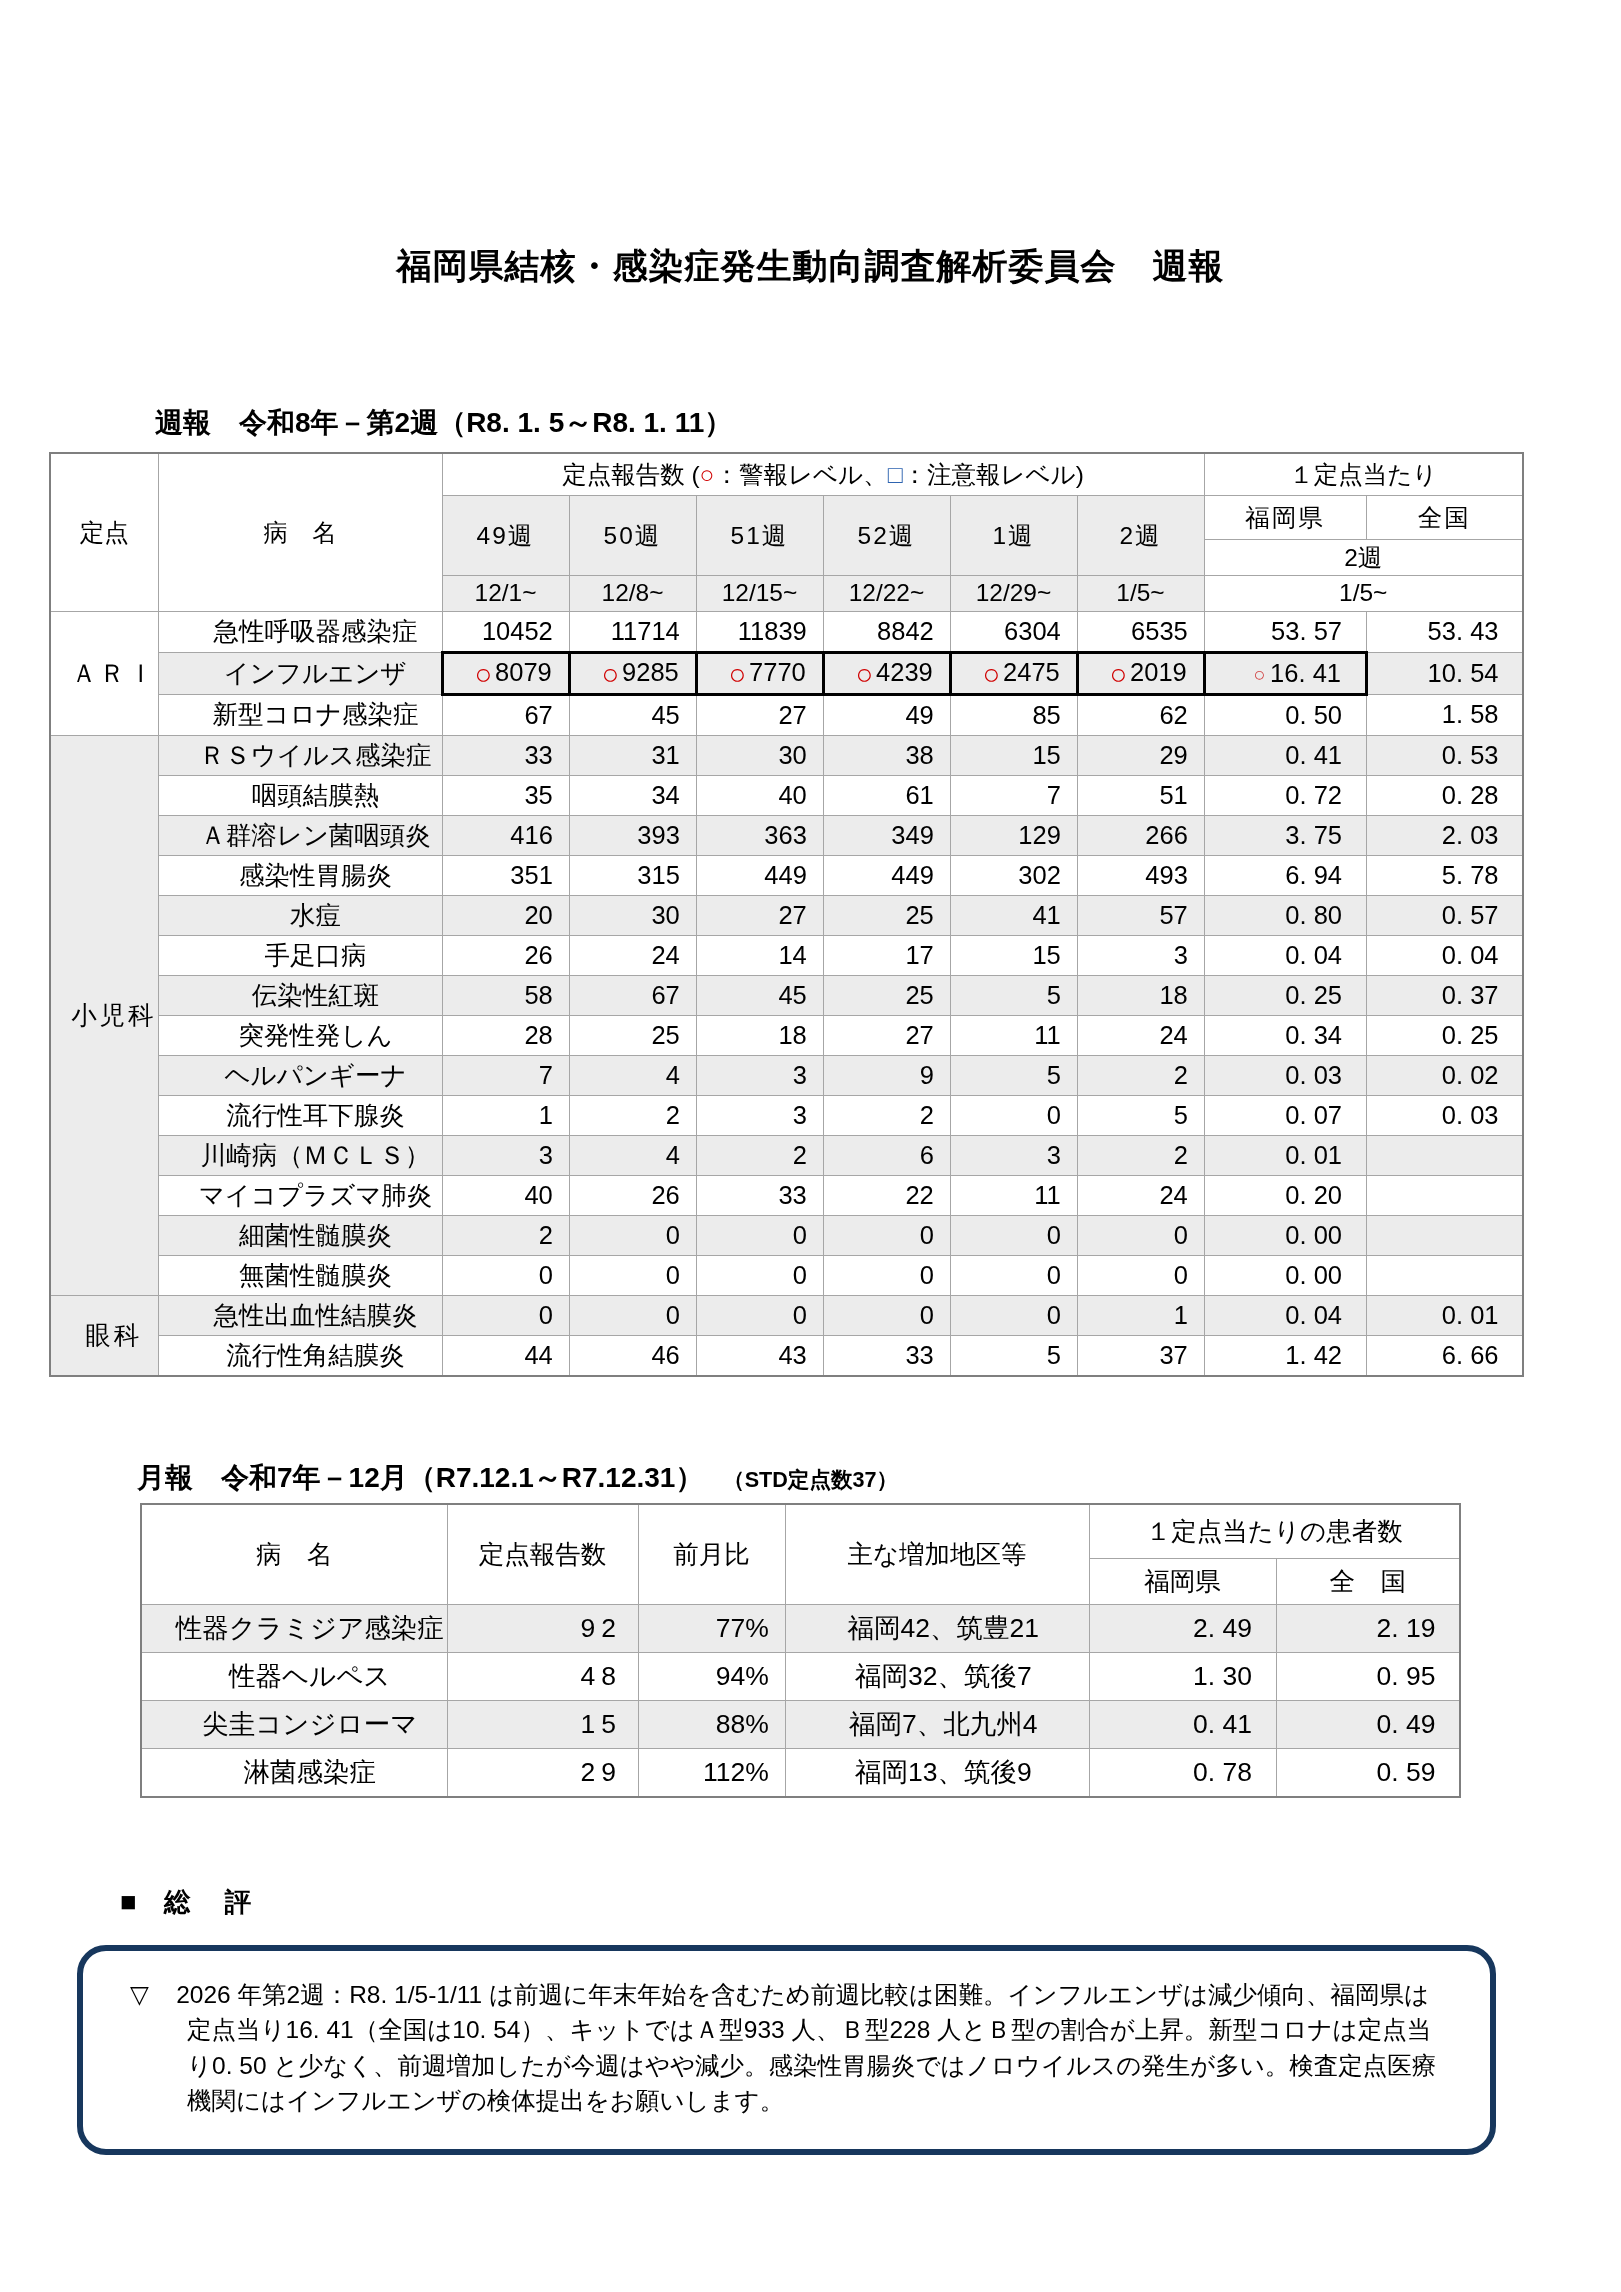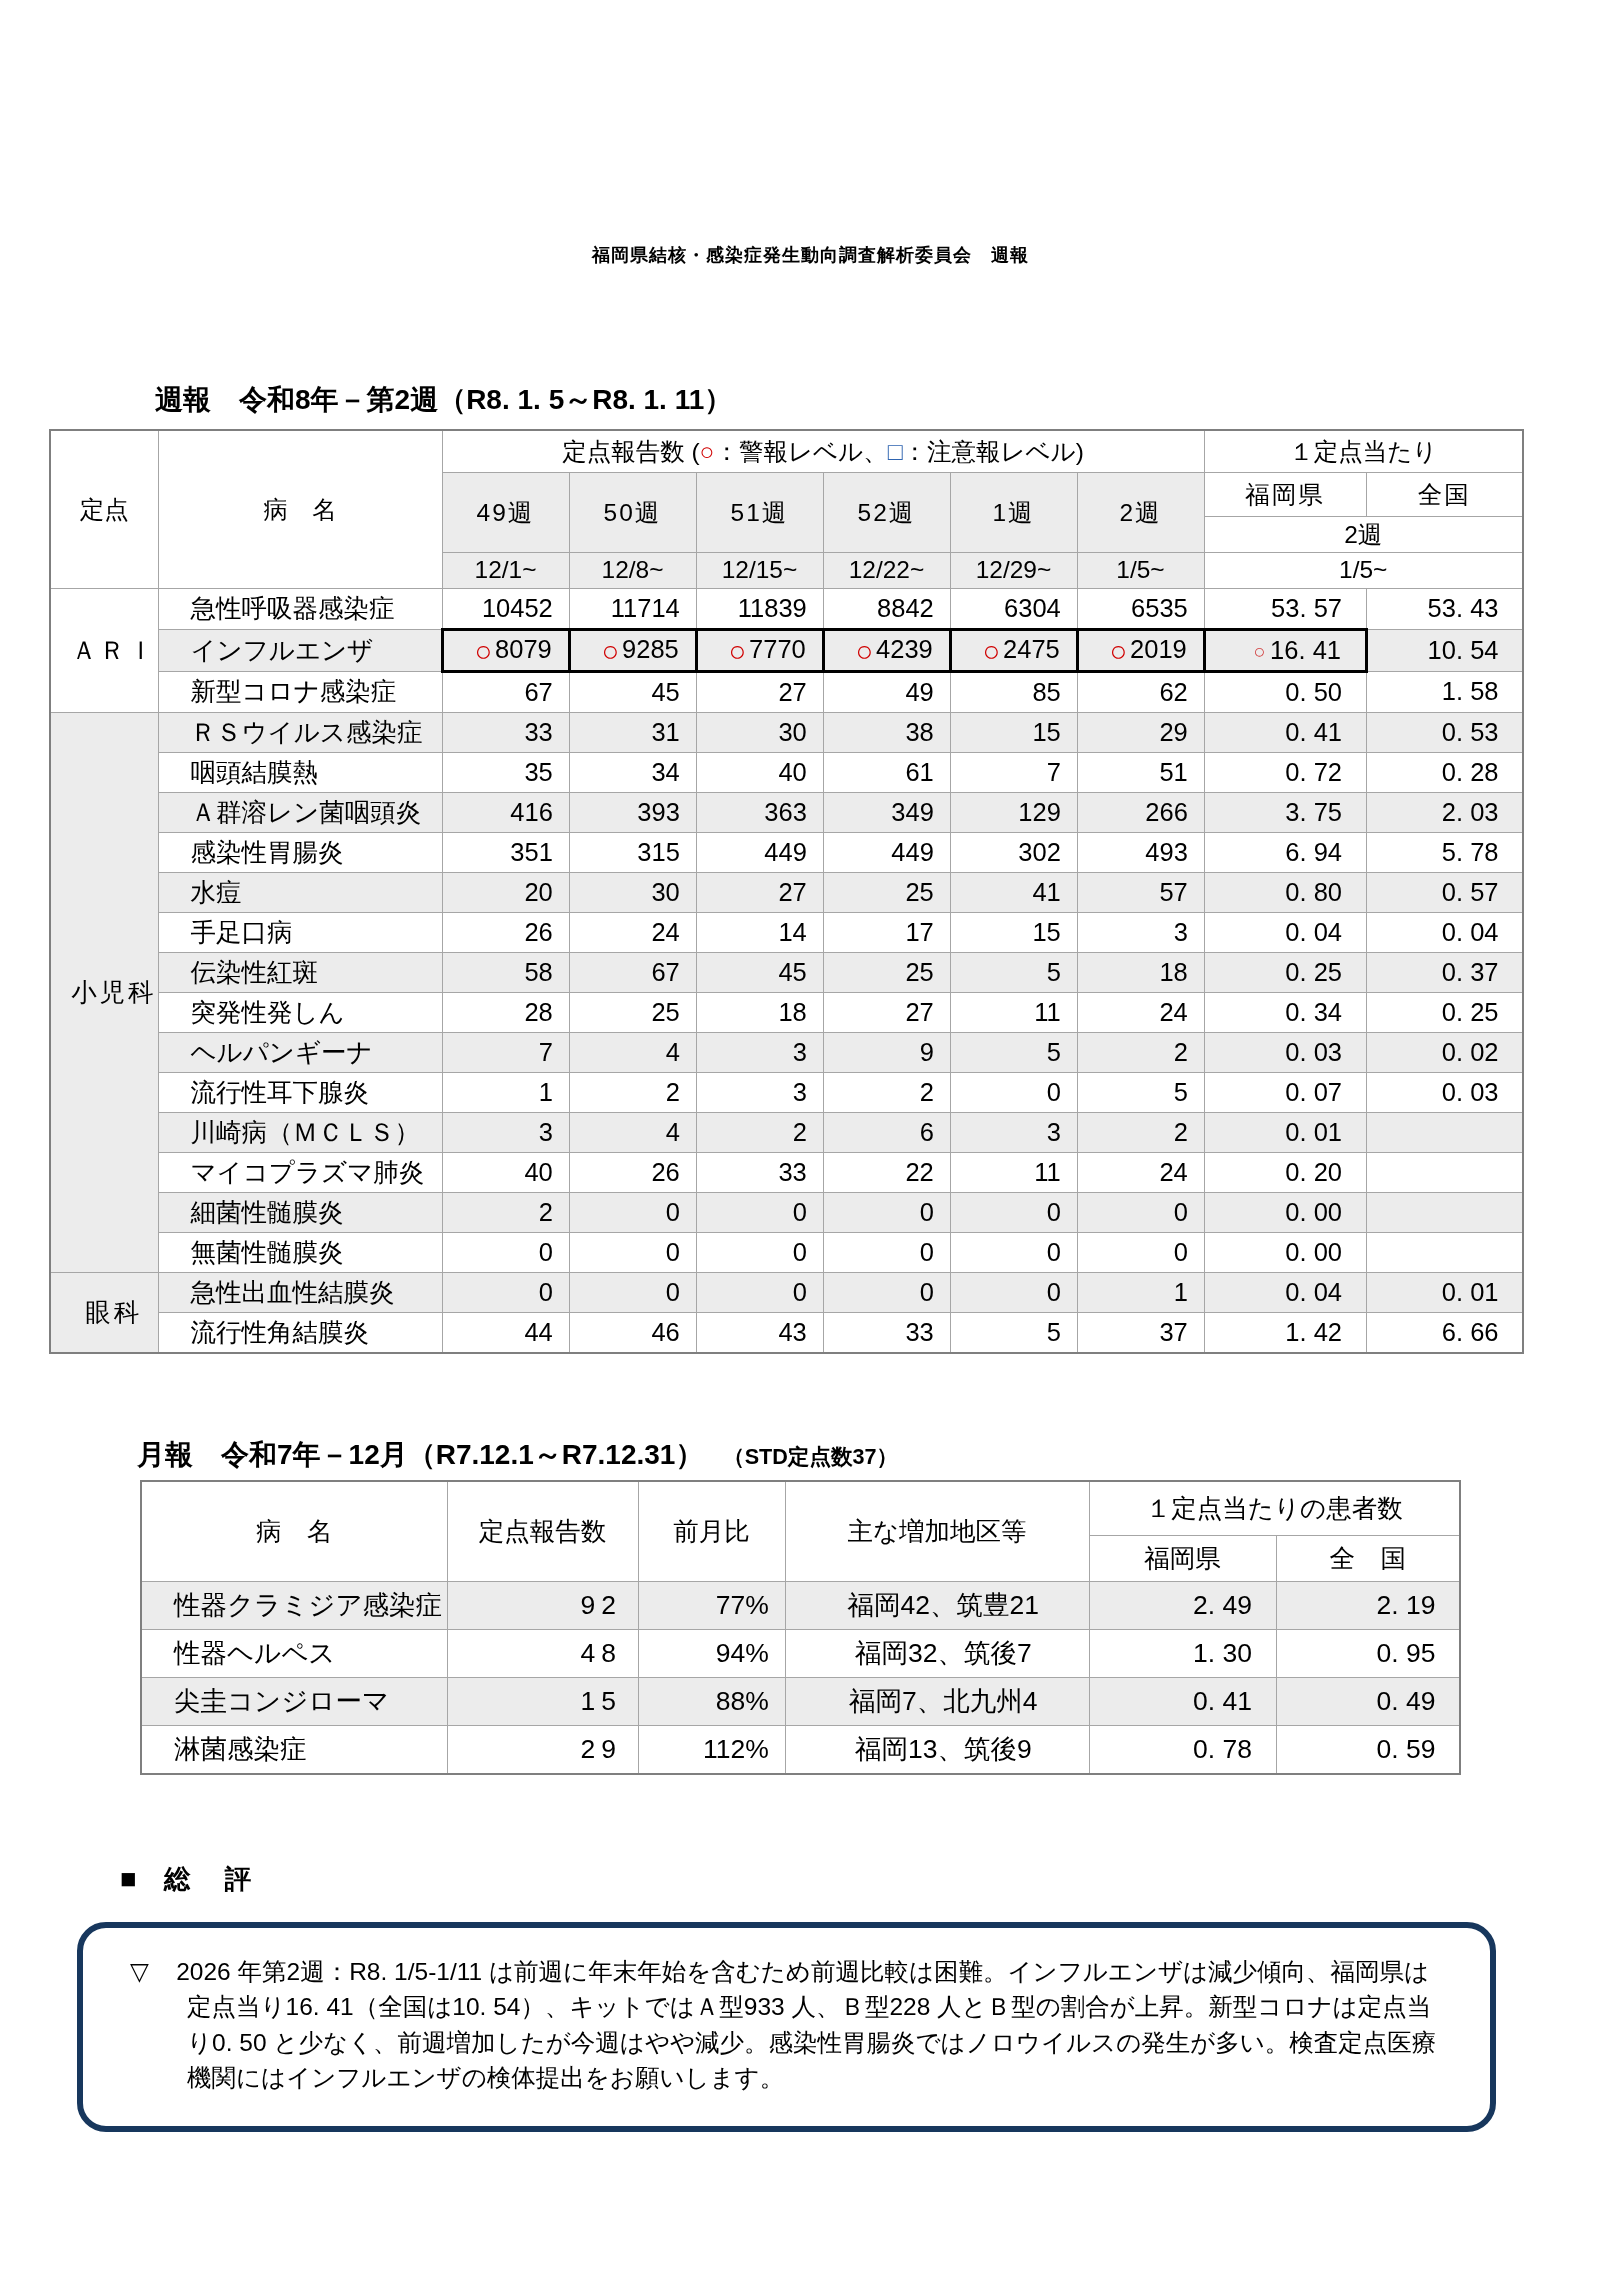--- a/index.html
+++ b/index.html
@@ -1,39 +1,39 @@
 <!DOCTYPE html>
 <html><head>
 <meta charset="utf-8">
 <style>
   html,body{margin:0;padding:0;}
   body{
     width:1621px;height:2293px;background:#ffffff;color:#000;
     font-family:"Liberation Sans","DejaVu Sans",sans-serif;
     position:relative;
   }
-  .page-title{margin:0;padding-top:243px;text-align:center;font-size:18px;font-weight:bold;letter-spacing:1px;}
+  .page-title{margin:0;padding-top:243px;text-align:center;font-size:35px;font-weight:bold;letter-spacing:1px;}
   .weekly-heading{margin:114px 0 9.8px 155px;font-size:28px;font-weight:bold;}
   .heading-note{font-size:21.6px;font-weight:bold;margin-left:19.6px;}
 
   table{border-collapse:collapse;table-layout:fixed;}
   th,td{border:1px solid #a6a6a6;font-weight:normal;overflow:hidden;white-space:nowrap;}
 
   
   .weekly-table{margin-left:49px;width:1475px;border:2px solid #7f7f7f;}
   .weekly-table thead th{font-size:24.5px;text-align:center;}
   .row-group th{height:39px;}
   .row-weeks th{height:41px;letter-spacing:2px;}
   .row-sub th{height:33px;}
   .row-dates th{height:33px;font-size:22.5px;}
   .gray-bg{background:#ececec;}
   .weekly-table tbody td{height:37px;font-size:25.5px;}
   tr.zebra td{background:#ececec;}
   .cat{text-align:center;font-size:25.5px;letter-spacing:2.9px;padding-left:20px;}
-  .disease{text-align:left;padding-left:32px;}
+  .disease{text-align:center;padding-left:32px;}
   .num{text-align:right;padding-right:15.7px;font-size:26.5px;}
   .rate{padding-right:23.5px;}
   .alert-cell{border:3.9px solid #000;margin-top:14px;}
   .circle{display:inline-block;line-height:1;}
   .circle.big{color:#d00000;font-weight:bold;font-size:29px;margin-right:2.9px;vertical-align:-2.9px;}
   .circle.small{color:#d24040;font-size:19.6px;margin-right:4.9px;vertical-align:1px;}
   .sym-alert{color:#d00000;}
   .sym-caution{color:#2e64b0;}
 
   

